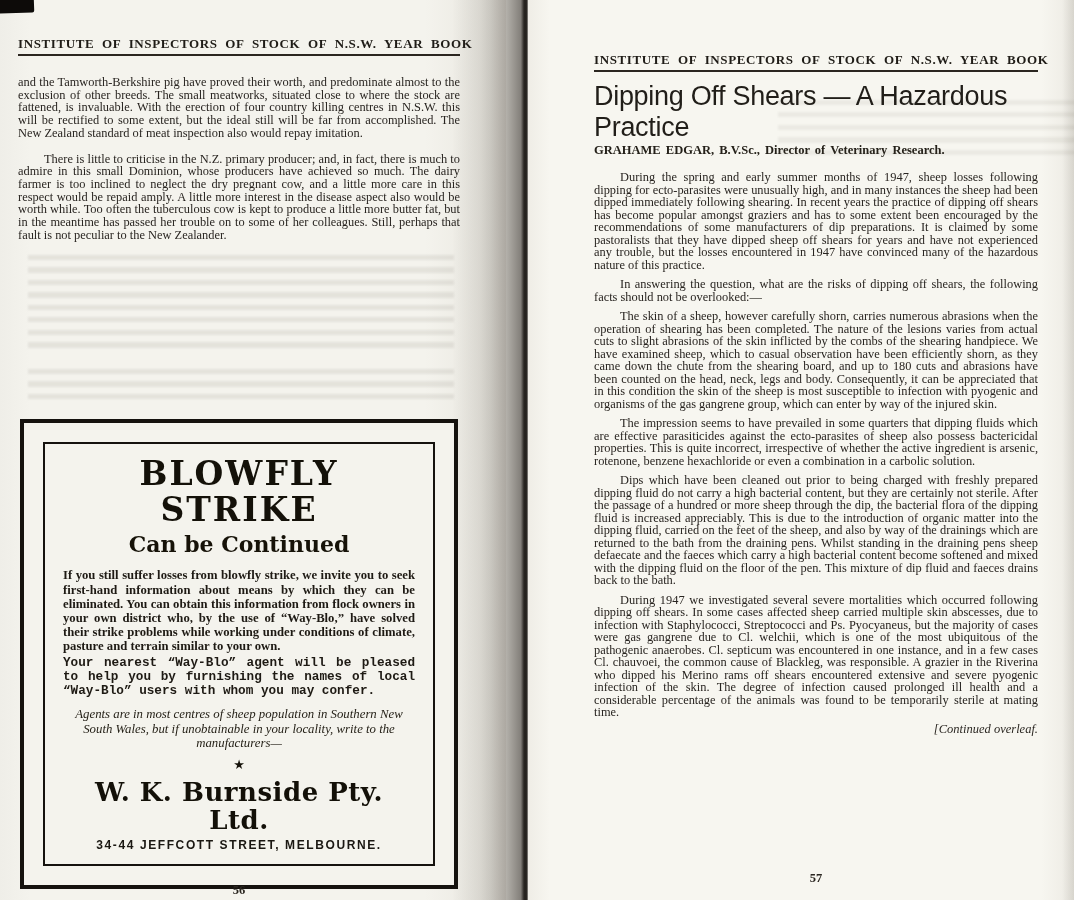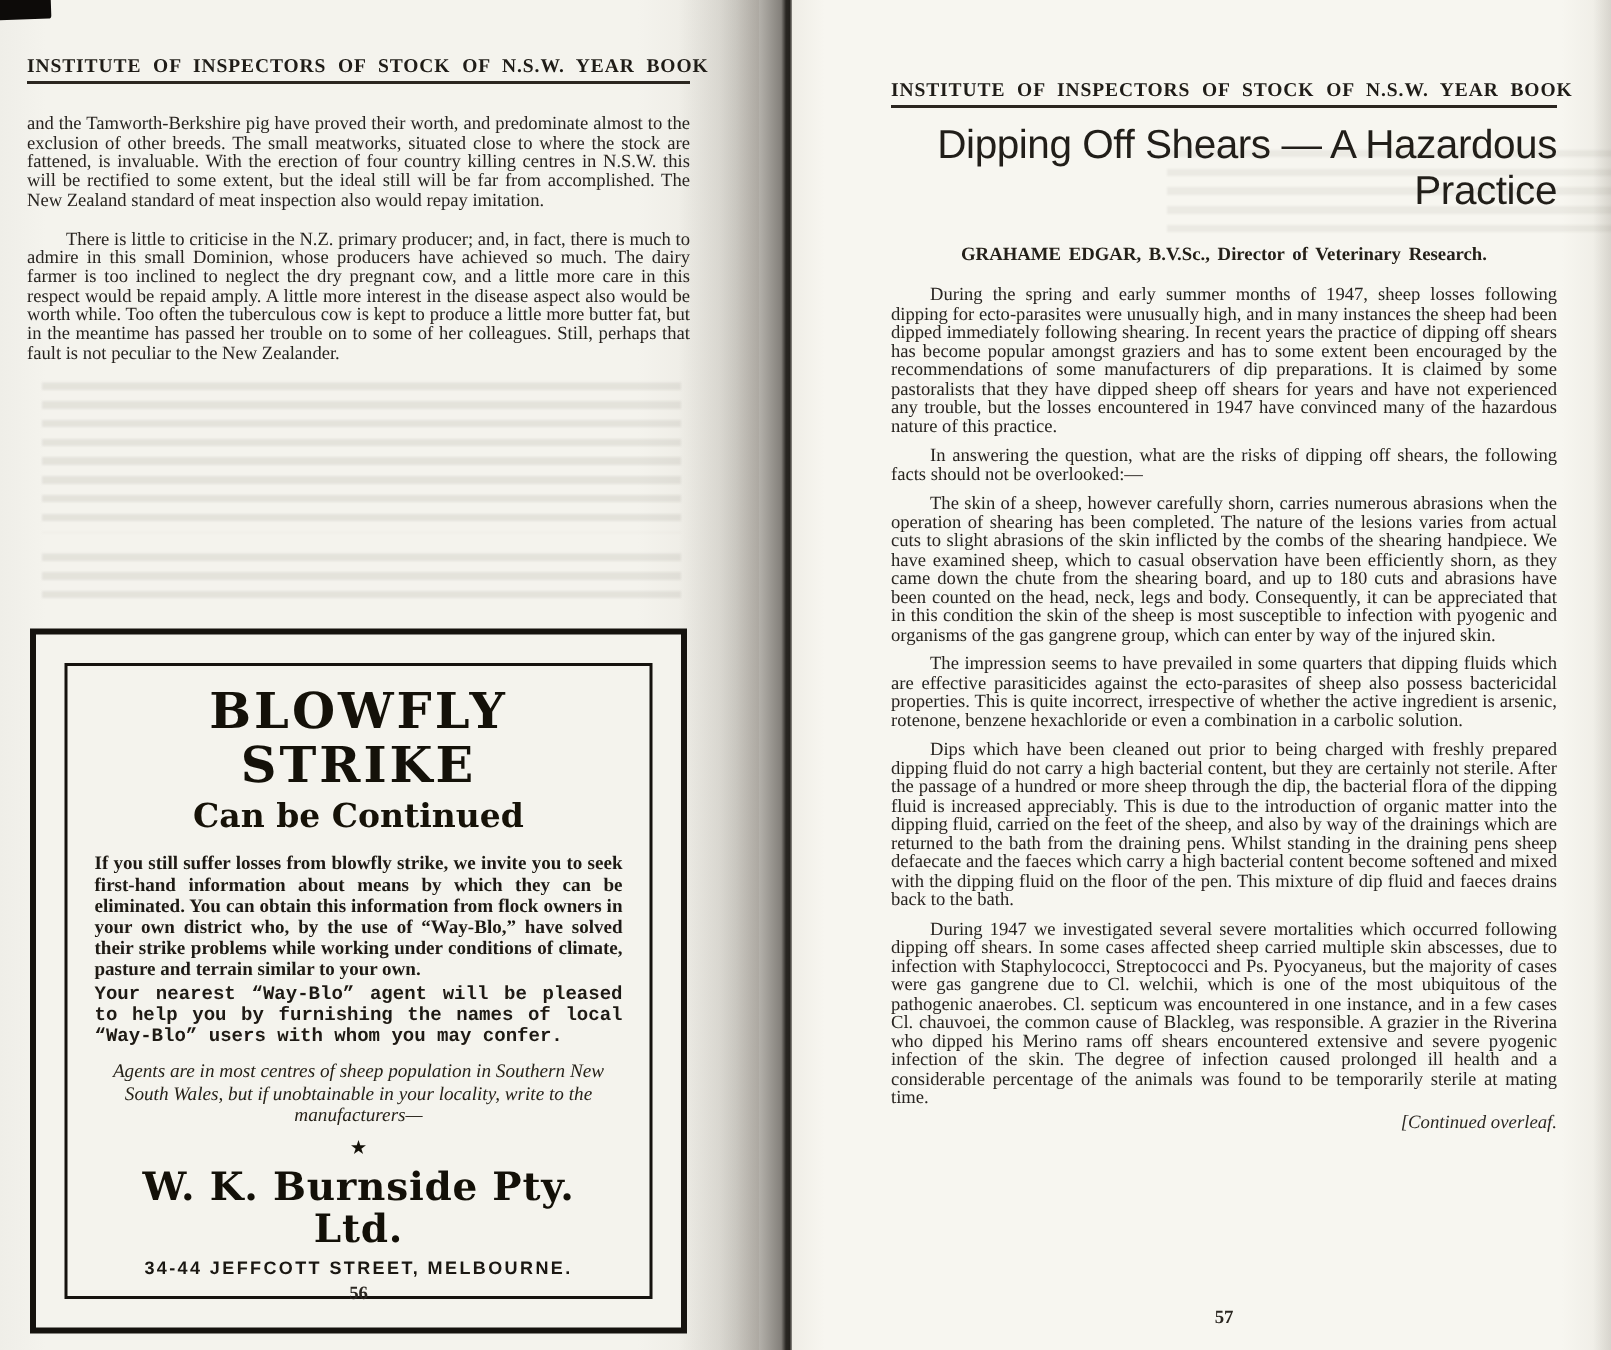--- a/index.html
+++ b/index.html
@@ -75,40 +75,40 @@
   .mt-s { margin-top: 7px; }
 
   
   .article-title {
     position: relative; z-index: 2;
     margin: 9px 0 0 0;
     font-family: "Liberation Sans", sans-serif;
     font-weight: 400;
     font-size: 27px; line-height: 31px;
     letter-spacing: -0.3px;
-    text-align: right;
+    text-align: left;
     color: #211e19;
   }
   .byline {
-    margin-top: 19px;
+    margin-top: 0;
     font-weight: bold; font-size: 12.5px;
-    text-align: center; color: #242019;
+    text-align: left; color: #242019;
     word-spacing: 2px;
   }
   .first-par { margin-top: 13px; }
   .continued {
     margin-top: 3px;
     font-style: italic; font-size: 12.5px;
     text-align: right; color: #2b2722; font-family: Liberation Serif, serif;
   }
   .page-number {
     position: absolute; font-size: 12.5px; font-weight: bold;
     text-align: center; color: #2a2620;
   }
-  .page-number.left { top: 855px; left: 18px; width: 442px; }
+  .page-number.left { top: 883px; left: 18px; width: 442px; }
   .page-number.right { top: 871px; left: 66px; width: 444px; }
 
   
   .ad-box {
     margin: 14px 0 0 2px;
     width: 438px; box-sizing: border-box;
     border: 4px solid #15120e;
     padding: 19px;
     background: #f4f3ed;
   }

